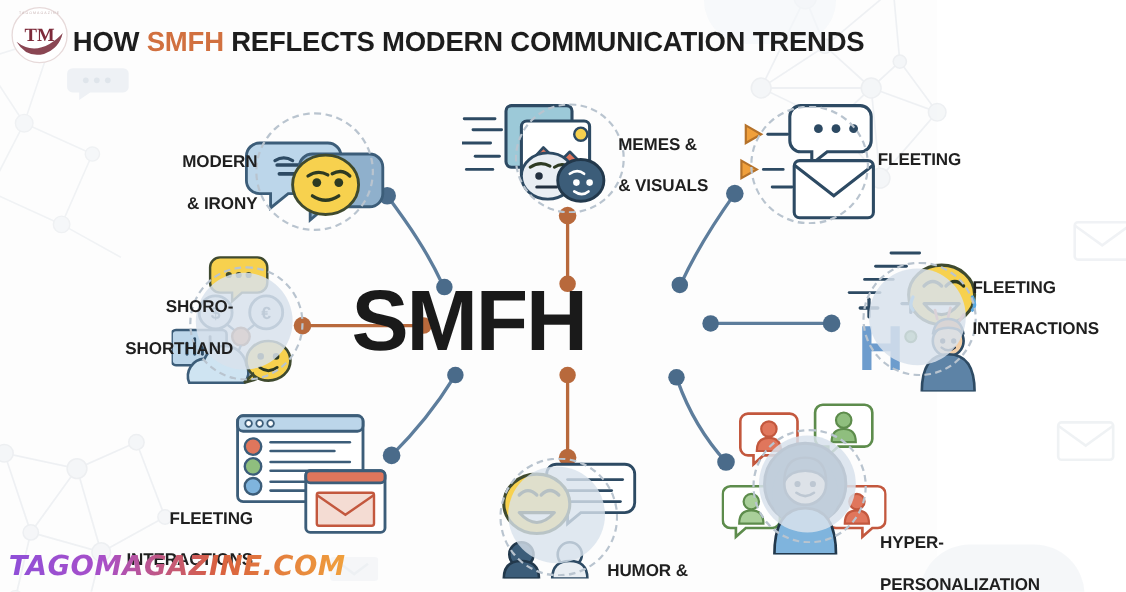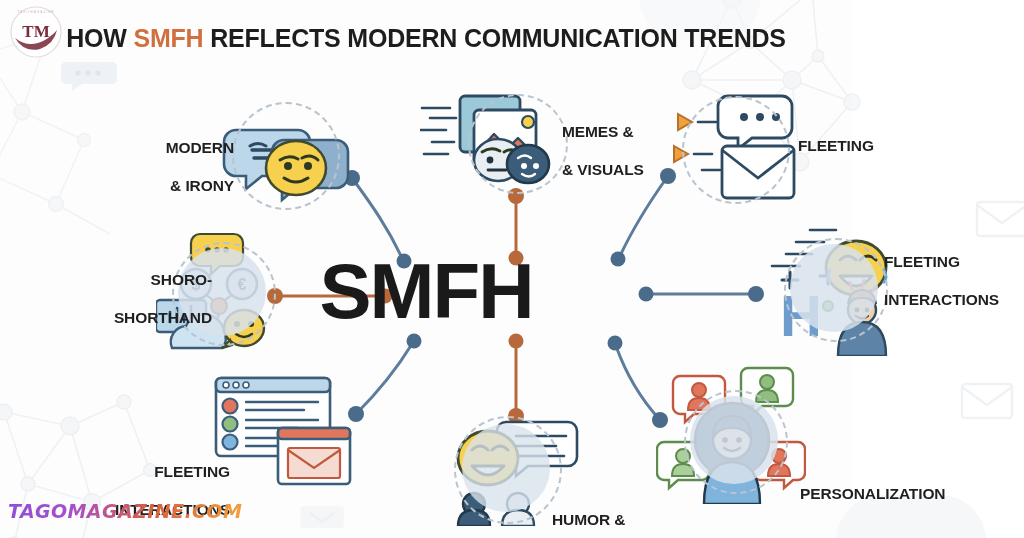--- a/index.html
+++ b/index.html
@@ -19,21 +19,21 @@
   .bg-blob{position:absolute;border-radius:50%;background:#eef2f6;pointer-events:none;}
   .bg-env{position:absolute;pointer-events:none;opacity:.5;}
   .bg-bubble{position:absolute;pointer-events:none;}
 
   
   #logo{position:absolute;left:8px;top:4px;width:56px;height:56px;}
   
   #watermark{
     position:absolute;left:8px;top:500px;
     font-family:"DejaVu Sans",sans-serif;
-    font-weight:bold;font-style:italic;font-size:19px;
+    font-weight:bold;font-style:italic;font-size:25px;
     letter-spacing:.4px;
     background:linear-gradient(90deg,#8f4fd8 0%,#a84fc8 28%,#d9603f 62%,#f0a03c 100%);
     -webkit-background-clip:text;background-clip:text;color:transparent;
     white-space:nowrap;
   }
 
   
   #title{
     position:absolute;left:0;right:0;top:24px;text-align:center;
     font-family:"Liberation Sans","DejaVu Sans",sans-serif;
@@ -436,18 +436,19 @@
       <path d="M76 112 q-30 0 -30 -24 q0 -34 30 -34 q30 0 30 34 q0 24 -30 24z" fill="#3c5d79"></path>
       <circle cx="76" cy="76" r="19" fill="#f4e3cd" stroke="#22384b" stroke-width="2.4"></circle>
       <path d="M57 74 q0 -22 19 -22 q19 0 19 22 q-5 -10 -19 -10 q-14 0 -19 10z" fill="#3c5d79" stroke="#22384b" stroke-width="2.2"></path>
       <circle cx="69" cy="76" r="2.8" fill="#23303f"></circle>
         <circle cx="83" cy="76" r="2.8" fill="#23303f"></circle>
       <path d="M68 84 q8 6 16 0" stroke="#23303f" stroke-width="2.4" fill="none" stroke-linecap="round"></path>
       <path d="M48 140 q0 -42 28 -42 q28 0 28 42z" fill="#7fb4dd" stroke="#22384b" stroke-width="2.4"></path>
     </svg>
   </div>
   <div class="node-label lbl-left" style="left:800px;top:466px;width:190px;">
+    <div>HYPER-</div>
     <div>PERSONALIZATION</div>
   </div>
 
   <div id="watermark">TAGOMAGAZINE.COM</div>
 
 </div>
 
 </body></html>

